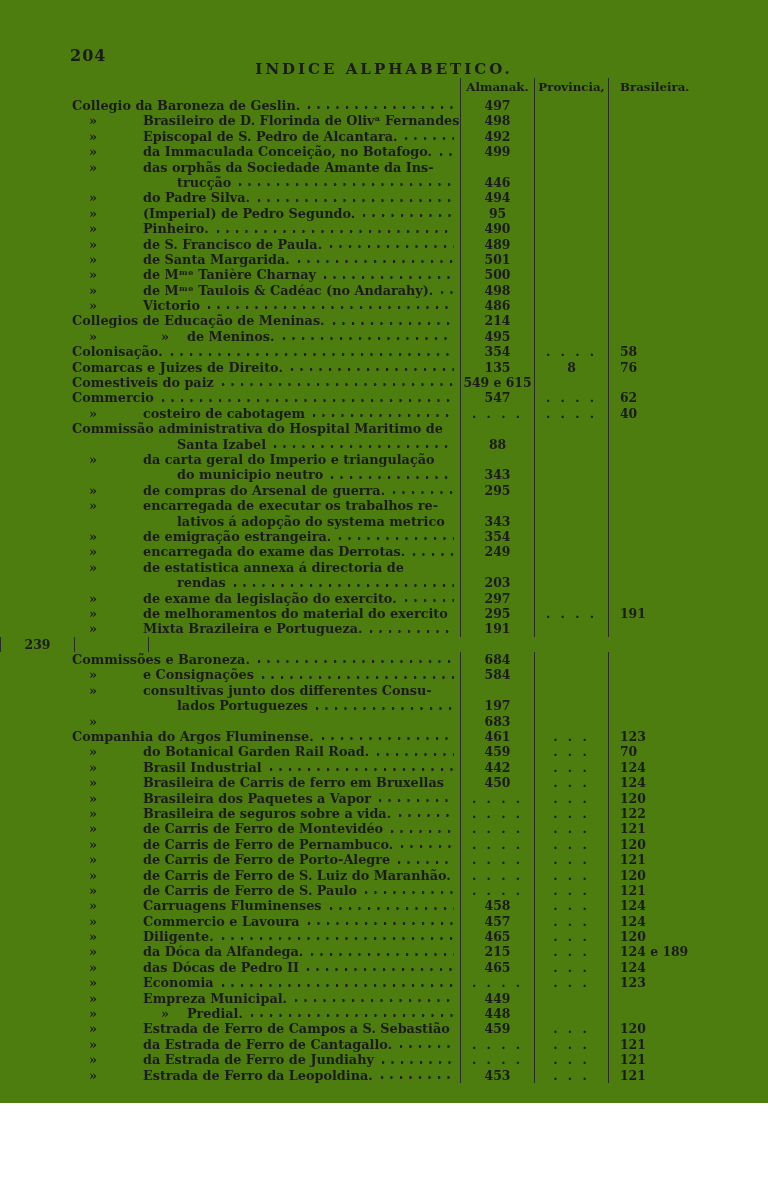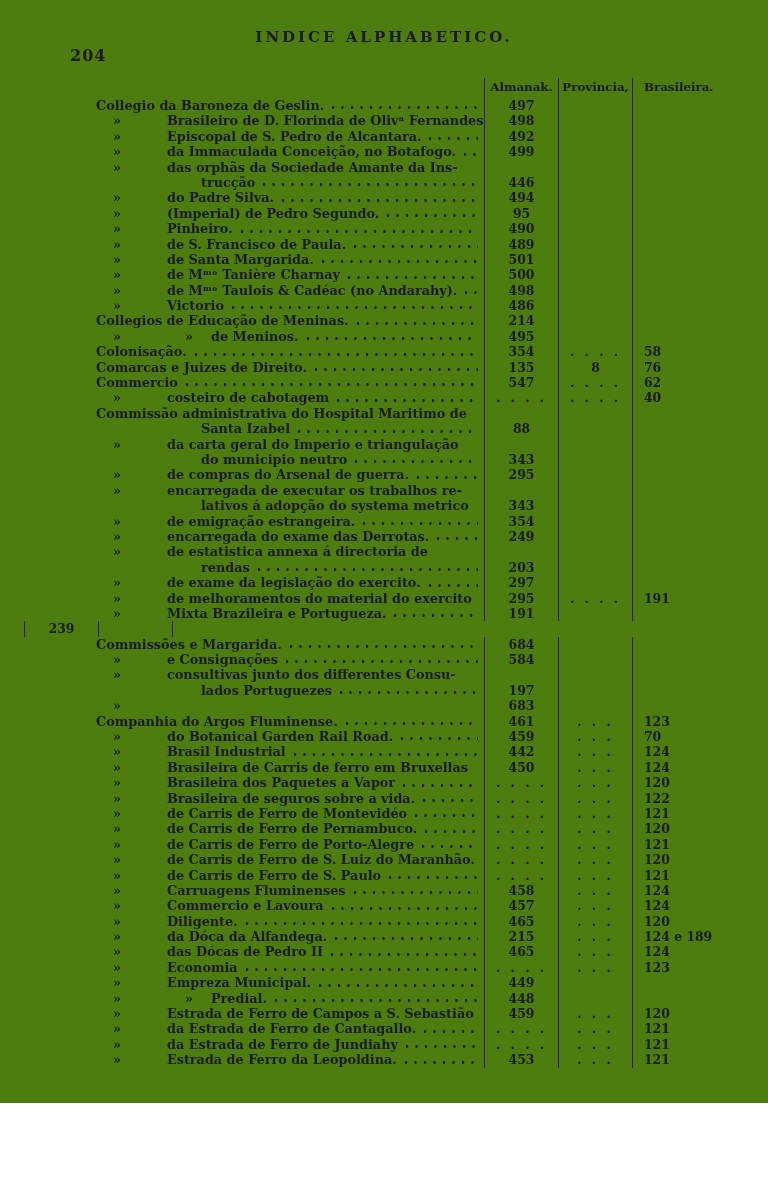--- a/index.html
+++ b/index.html
@@ -9,25 +9,25 @@
     background:#4d7c0f;
     font-family:"DejaVu Serif","DejaVu Sans",serif;
     color:#1b1b1b;
     overflow:hidden;
   }
   .pagenum{
     position:absolute;left:70px;top:46px;
     font-size:16px;font-weight:700;letter-spacing:1px;
   }
   .title{
-    position:absolute;top:28px;left:0;right:0;
+    position:absolute;top:60px;left:0;right:0;
     text-align:center;
     font-size:15px;font-weight:700;letter-spacing:3px;
   }
-  .table{position:absolute;top:78px;left:0;right:4px;margin-left:24px;}
+  .table{position:absolute;top:78px;left:0;right:4px;}
   .thead{display:flex;height:20px;line-height:18px;font-size:11.8px;font-weight:700;}
   .spacer{flex:0 0 460px;}
   .c{box-sizing:border-box;border-left:1.4px solid #2a2a2a;}
   .alm{flex:0 0 74px;text-align:center;}
   .prov{flex:0 0 74px;text-align:center;}
   .sup{flex:1 1 auto;text-align:left;padding-left:11px;}
   .row{display:flex;height:15.4px;line-height:15.4px;font-size:12.8px;font-weight:700;}
   .row .c{font-size:12.4px;}
   .name{
     flex:0 0 460px;display:flex;align-items:baseline;
@@ -230,20 +230,29 @@
           <div class="name">
             <span class="t">Comarcas e Juizes de Direito.</span>
             <span class="leader"></span>
           </div>
           <div class="c alm">135</div>
           <div class="c prov">8</div>
           <div class="c sup">76</div>
         </div>
         <div class="row">
           <div class="name">
+            <span class="t">Comestiveis do paiz</span>
+            <span class="leader"></span>
+          </div>
+          <div class="c alm">549 e 615</div>
+          <div class="c prov"></div>
+          <div class="c sup"></div>
+        </div>
+        <div class="row">
+          <div class="name">
             <span class="t">Commercio</span>
             <span class="leader"></span>
           </div>
           <div class="c alm">547</div>
           <div class="c prov dots">. . . .</div>
           <div class="c sup">62</div>
         </div>
         <div class="row">
           <div class="name">
             <span class="m1">»</span>
@@ -383,21 +392,21 @@
           <div class="c prov"></div>
           <div class="c sup"></div>
         </div>
         <div class="row">
           <div class="c alm">239</div>
           <div class="c prov"></div>
           <div class="c sup"></div>
         </div>
         <div class="row">
           <div class="name">
-            <span class="t">Commissões e Margarida.</span>
+            <span class="t">Commissões e Baroneza.</span>
             <span class="leader"></span>
           </div>
           <div class="c alm">684</div>
           <div class="c prov"></div>
           <div class="c sup"></div>
         </div>
         <div class="row">
           <div class="name">
             <span class="m1">»</span>
             <span class="t">e Consignações</span>

